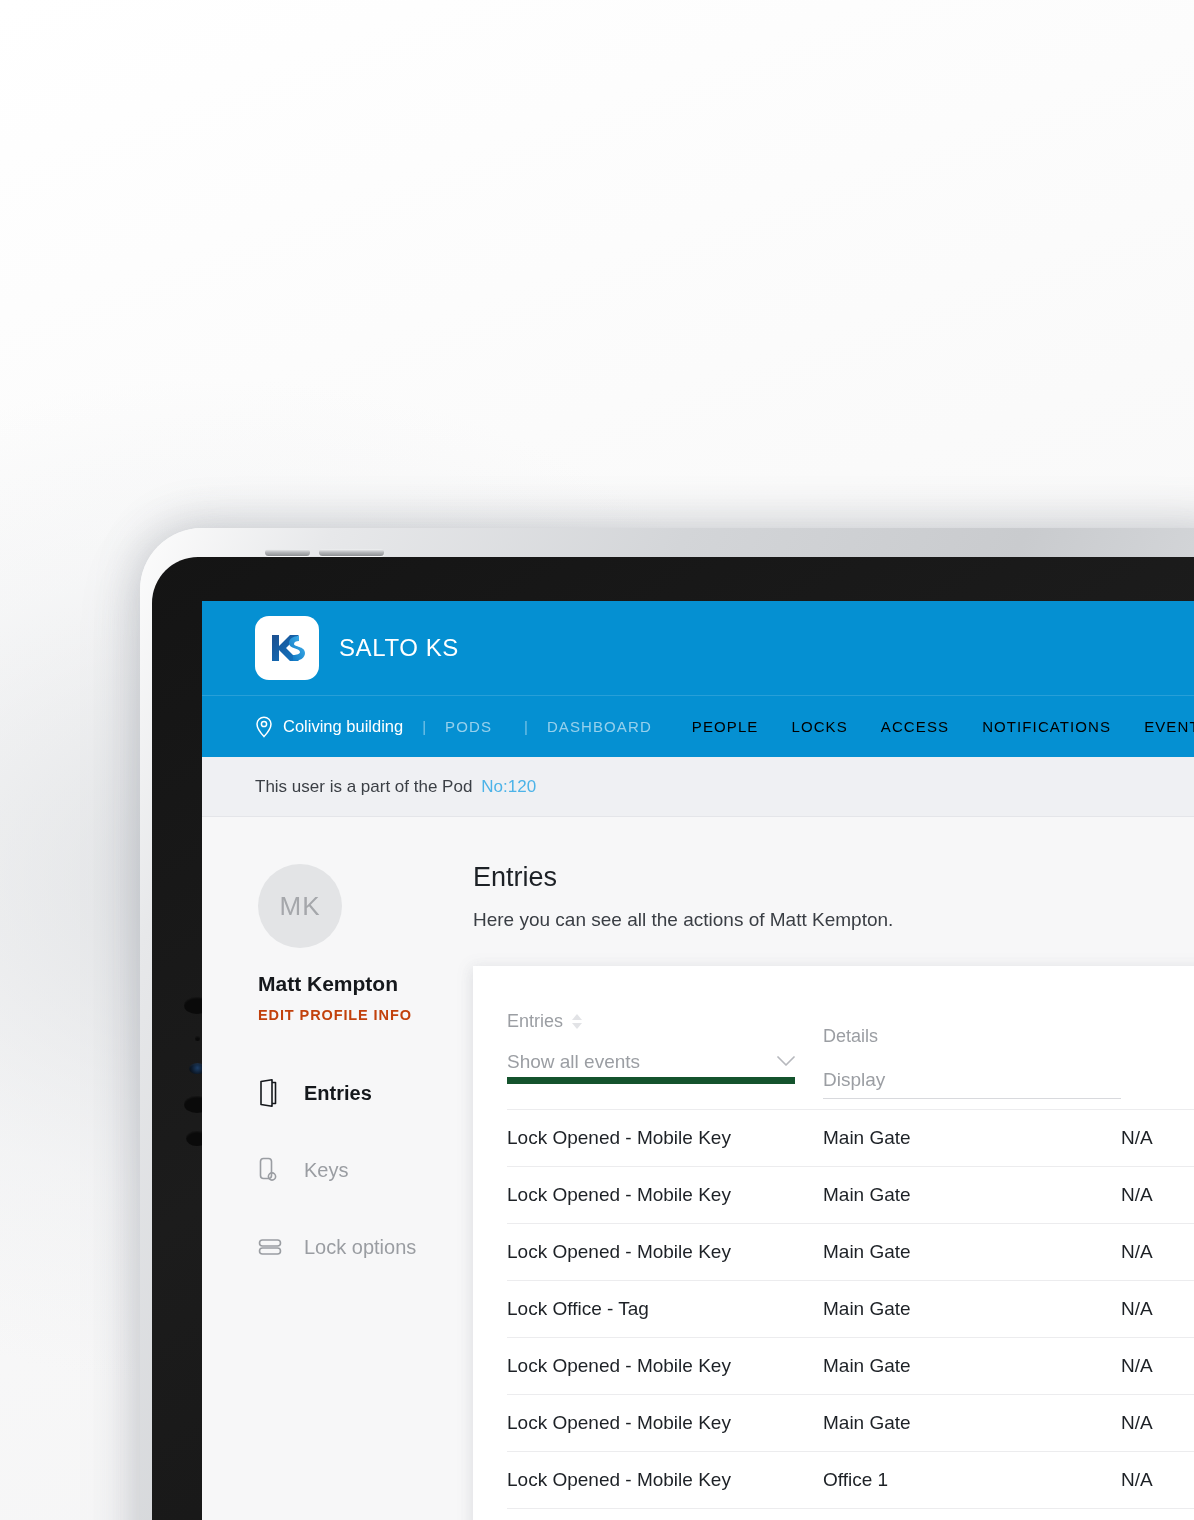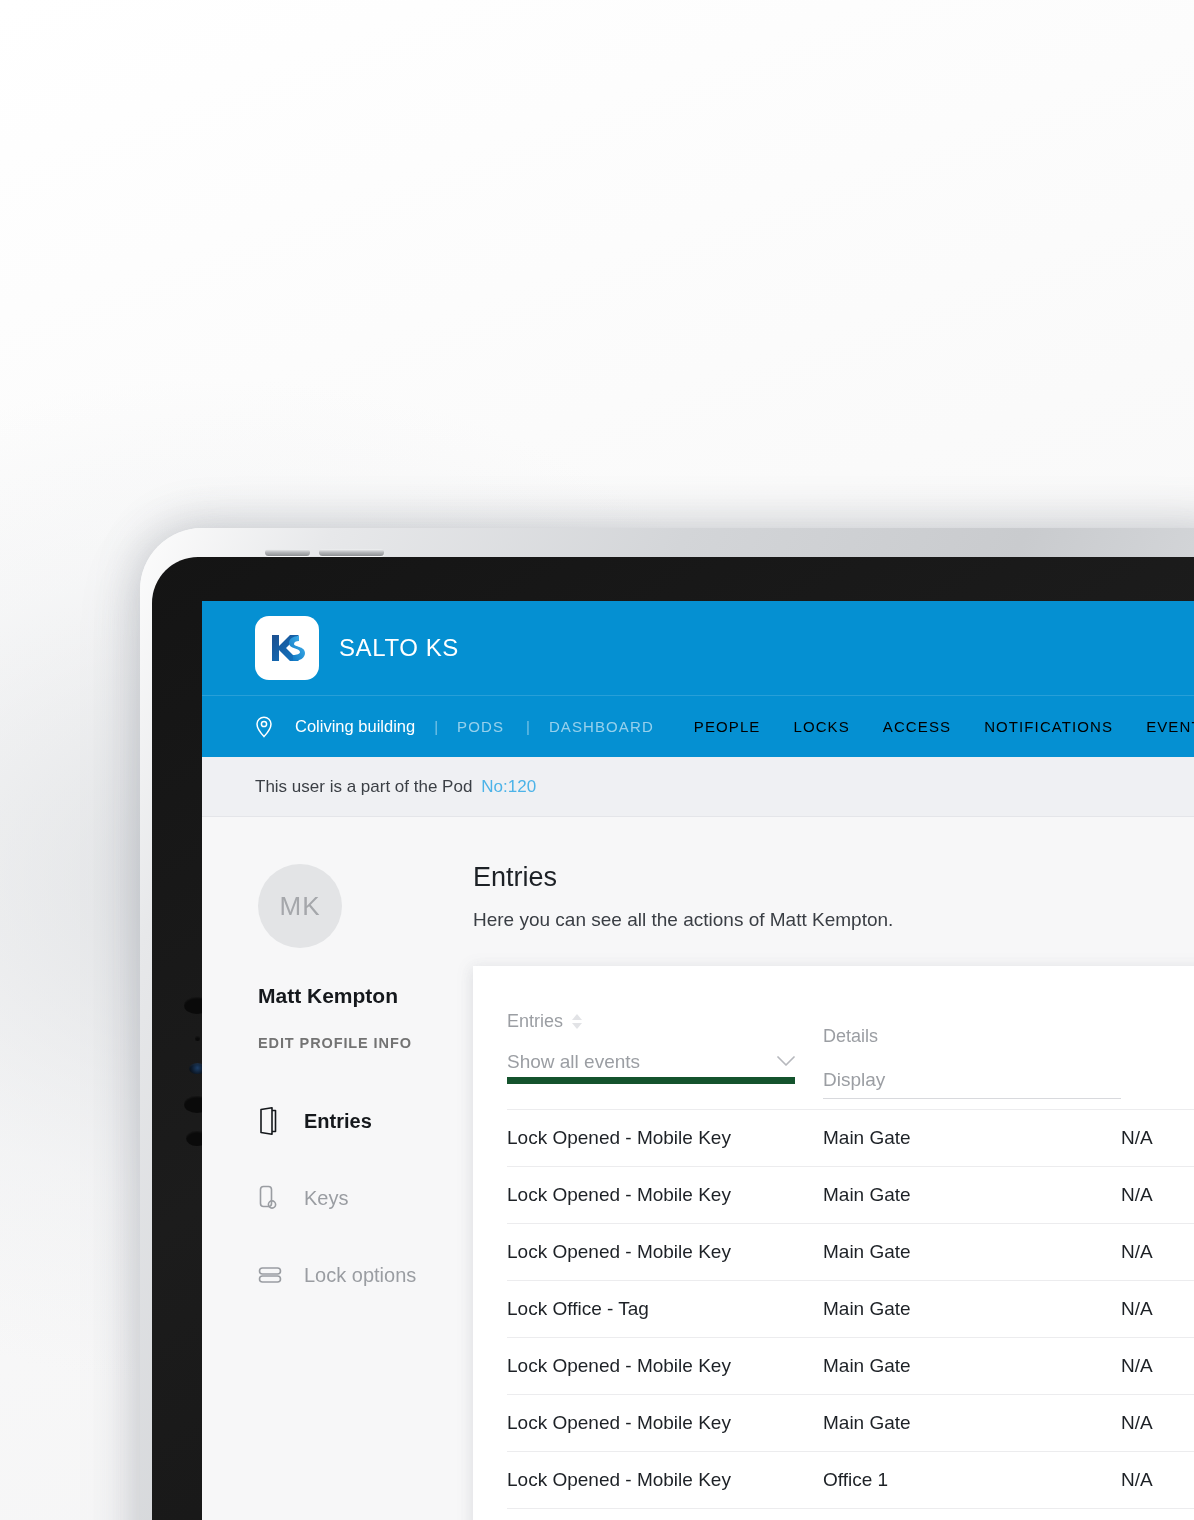--- a/index.html
+++ b/index.html
@@ -138,37 +138,37 @@
     display: flex;
     align-items: center;
     padding-left: 53px;
     gap: 0;
     border-top: 1px solid rgba(255,255,255,0.14);
     white-space: nowrap;
   }
   #site-chip {
     display: flex;
     align-items: center;
-    gap: 22px;
+    gap: 10px;
     color: #ffffff;
     font-size: 16.5px;
   }
   .nav-sep {
     color: rgba(255,255,255,0.45);
     font-size: 15px;
     margin: 0 19px;
   }
   .nav-item {
     color: #000000;
     font-size: 15px;
     letter-spacing: 1.1px;
     margin-right: 33px;
     cursor: pointer;
   }
-  .nav-item.dim { color: rgba(255,255,255,0.58); margin-right: 3px; }
+  .nav-item.dim { color: rgba(255,255,255,0.58); margin-right: 13px; }
 
   
   #pod-bar {
     height: 60px;
     background: #eff0f3;
     display: flex;
     align-items: center;
     padding-left: 53px;
     font-size: 17px;
     color: #3b3f45;
@@ -192,31 +192,31 @@
   #avatar {
     width: 84px; height: 84px;
     border-radius: 50%;
     background: #e3e4e6;
     color: #a5a7ab;
     font-size: 26px;
     letter-spacing: 1px;
     display: flex; align-items: center; justify-content: center;
   }
   #user-name {
-    margin-top: 36px;
+    margin-top: 24px;
     font-size: 21px;
     font-weight: bold;
     color: #15181c;
   }
   #edit-profile {
-    margin-top: 27px;
+    margin-top: 11px;
     font-size: 14.5px;
     font-weight: bold;
     letter-spacing: 0.9px;
-    color: #737373;
+    color: #c2410c;
     cursor: pointer;
   }
   #side-menu { margin-top: 45px; }
   .side-item {
     display: flex;
     align-items: center;
     gap: 20px;
     height: 50px;
     margin-bottom: 27px;
     cursor: pointer;

